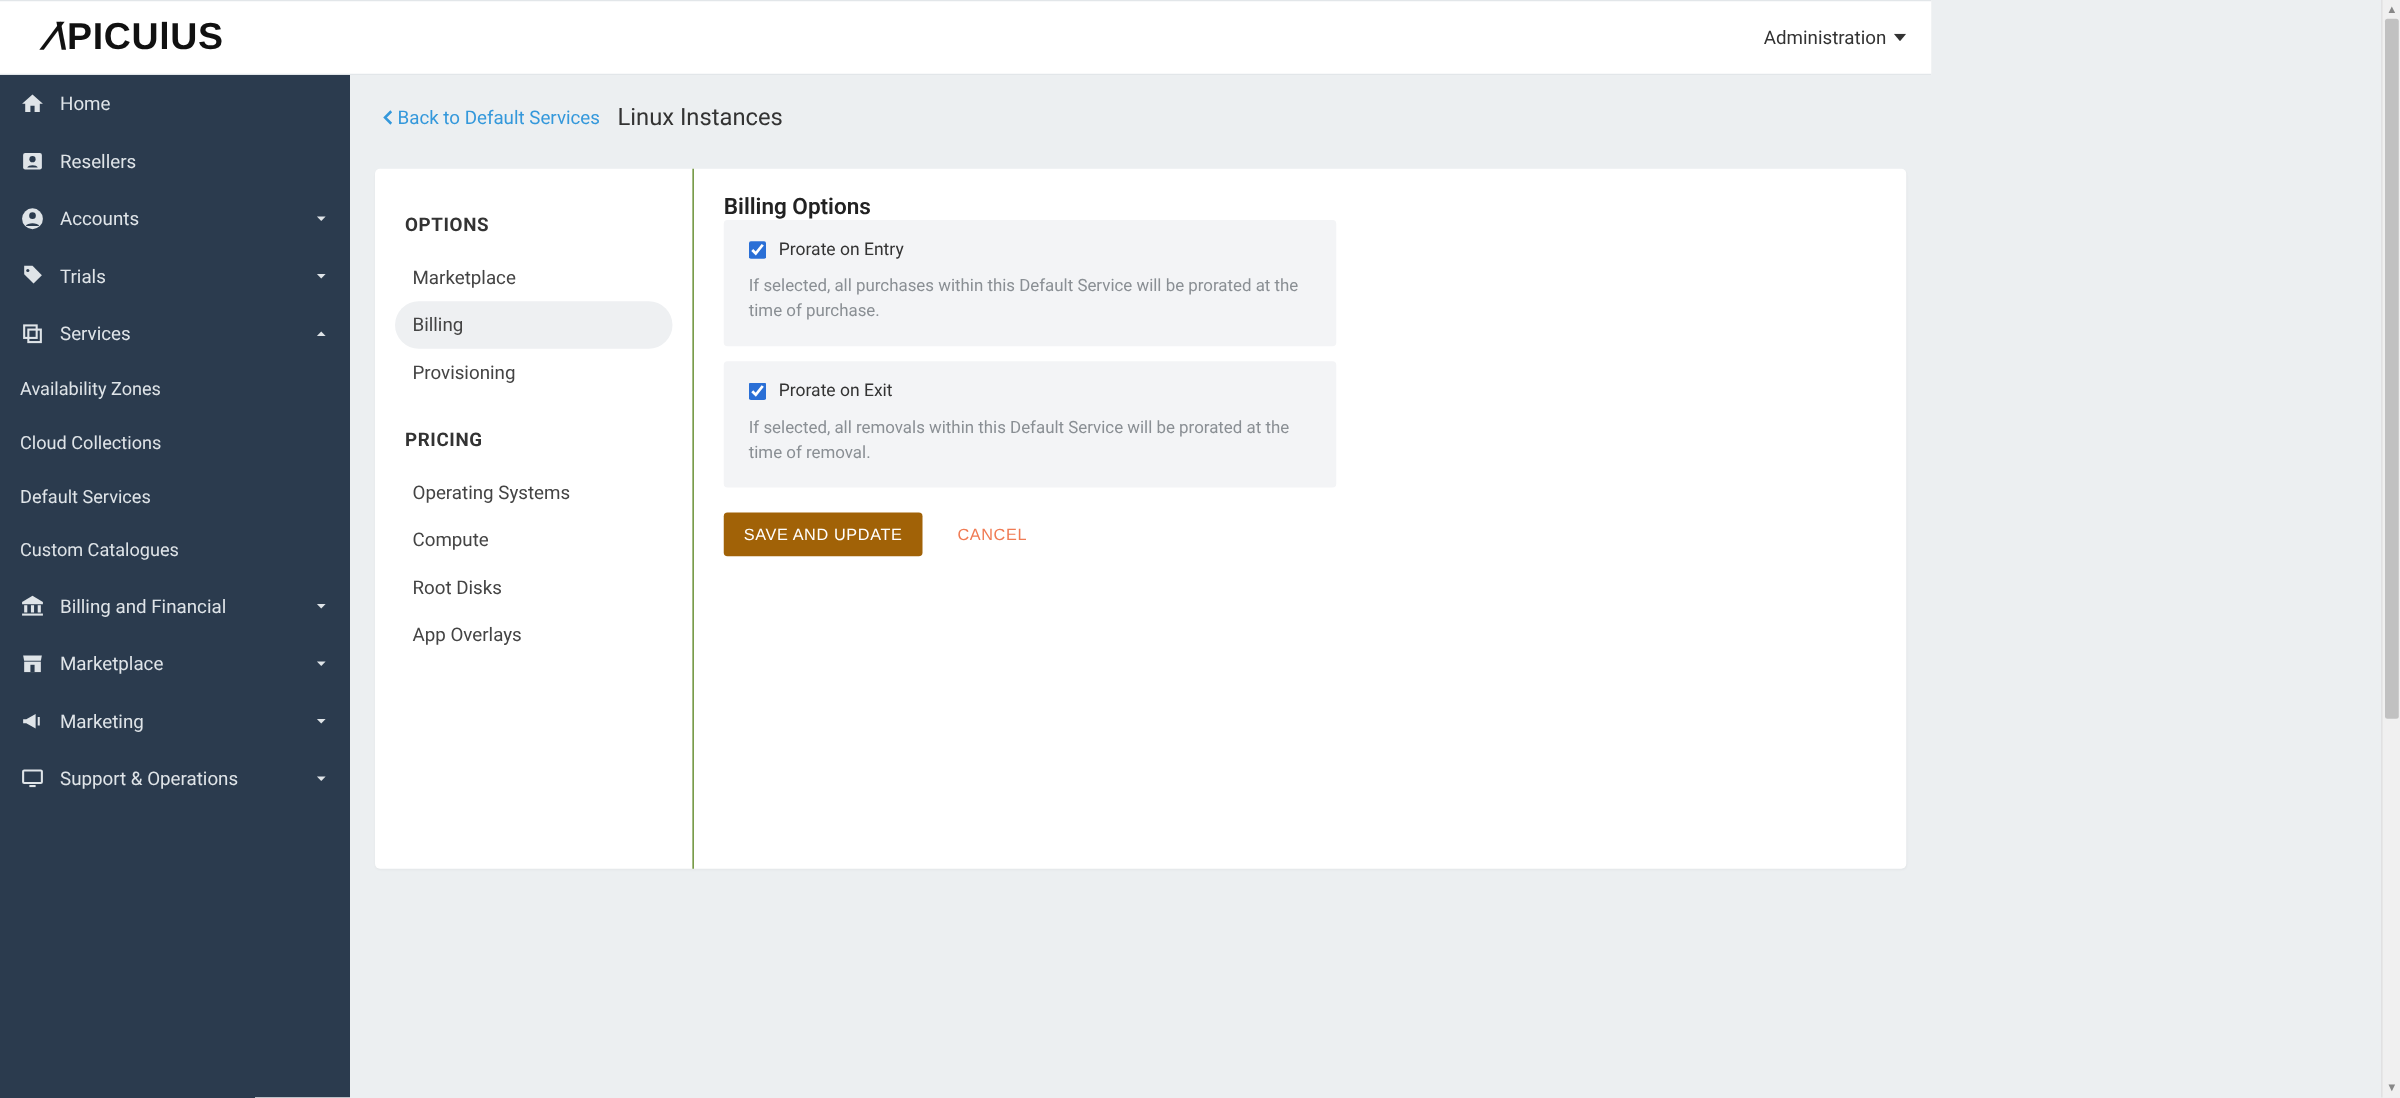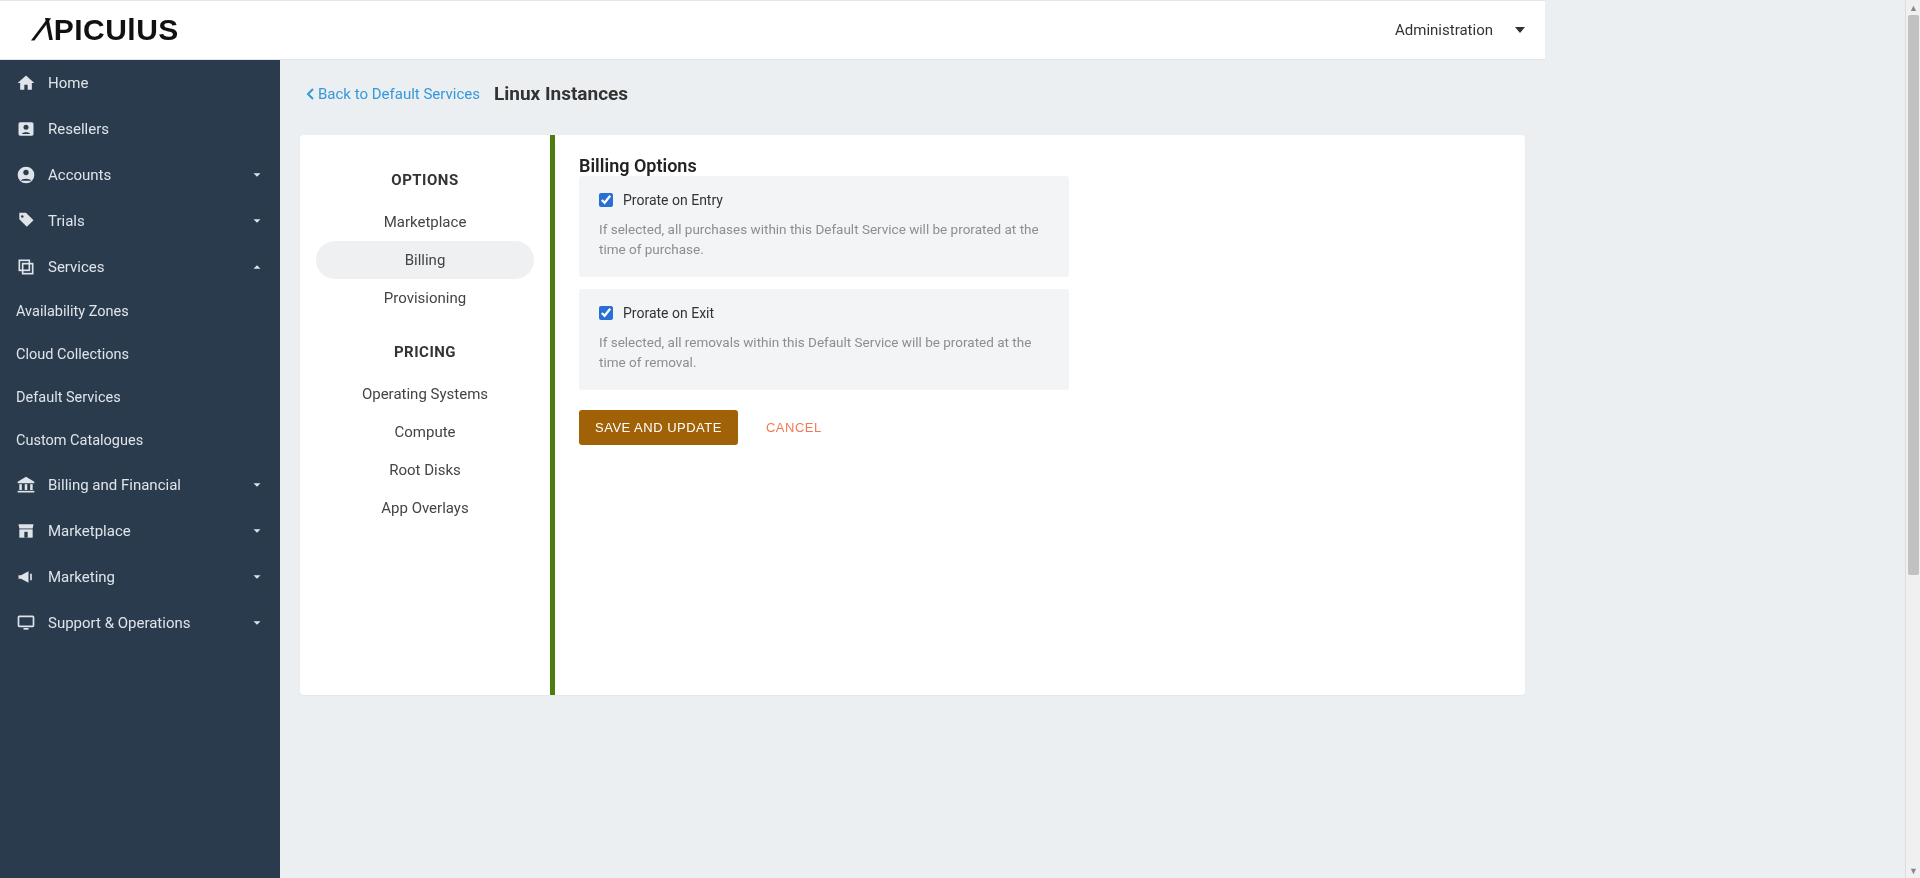--- a/index.html
+++ b/index.html
@@ -7,37 +7,37 @@
 .app { display: flex; flex-direction: column; height: 878px; width: 1545px; background: #eceff1; margin-right: 15px; }
 .scrollbar-global { position: fixed; right: 0; top: 0; width: 15px; height: 100%; background: #f0f0f0; border-left: 1px solid #ddd; }
 .scrollbar-up, .scrollbar-down { position: absolute; left: 0; width: 15px; height: 15px; display: flex; align-items: center; justify-content: center; color: #888; font-size: 9px; }
 .scrollbar-up { top: 0; }
 .scrollbar-down { bottom: 0; }
 .scrollbar-thumb { position: absolute; left: 2px; top: 15px; width: 11px; height: 560px; background: #c1c1c1; border-radius: 2px; }
 
 .topbar { height: 60px; background: #fff; border-top: 1px solid #e2e6e9; border-bottom: 1px solid #e2e6e9; display: flex; align-items: center; justify-content: space-between; padding: 0 20px 0 36px; }
 .logo { font-weight: 900; font-size: 30px; letter-spacing: 0.5px; color: #111; font-family: Arial, sans-serif; }
 .logo-slash { display:inline-block; transform: skewX(-20deg); font-style: italic; }
-.admin-drop { color: #333; font-size: 15px; cursor: pointer; display: flex; align-items: center; gap: 22px; }
+.admin-drop { color: #333; font-size: 15px; cursor: pointer; display: flex; align-items: center; gap: 6px; }
 
 .layout { display: flex; flex: 1; min-height: 0; }
 .sidebar { width: 280px; background: #2b3b4e; color: #dfe4e8; overflow-y: auto; }
 .side-item { display: flex; align-items: center; padding: 13px 16px; font-size: 15px; cursor: pointer; gap: 12px; }
 .side-item.sub { font-size: 14.5px; }
 .side-icon { width: 20px; height: 20px; flex-shrink: 0; fill: #dfe4e8; }
 .side-label { flex: 1; }
 .side-caret { fill: #dfe4e8; width: 14px; height: 14px; }
 
 .main { flex: 1; display: flex; flex-direction: column; }
 .breadcrumb-bar { padding: 22px 26px 30px 26px; display: flex; align-items: center; gap: 14px; }
 .back-link { color: #3498db; font-size: 15px; cursor: pointer; display: flex; align-items: center; gap: 4px; }
-.page-title { font-size: 19px; color: #333; font-weight: 700; }
+.page-title { font-size: 19px; color: #333; font-weight: 400; }
 
 .panel { background: #fff; margin: 0 20px 20px 20px; border-radius: 4px; display: flex; min-height: 560px; box-shadow: 0 1px 2px rgba(0,0,0,0.04); }
-.panel-left { width: 255px; border-right: 5px solid #4d7c0f; padding: 30px 24px; text-align: center; }
+.panel-left { width: 255px; border-right: 1px solid #4d7c0f; padding: 30px 24px; }
 .section-title { font-size: 15px; font-weight: 700; letter-spacing: 0.5px; color: #333; margin-bottom: 14px; margin-top: 6px; }
 .section-title.mt { margin-top: 26px; }
 .opt-item { font-size: 15px; color: #444; padding: 10px 14px; margin-left: -8px; margin-right: -8px; cursor: pointer; border-radius: 20px; }
 .opt-item.active { background: #eef0f2; }
 
 .panel-right { flex: 1; padding: 20px 24px; }
 .right-title { font-size: 18px; font-weight: 600; color: #222; }
 .option-box { background: #f3f4f6; border-radius: 3px; padding: 16px 20px 18px 20px; margin-bottom: 12px; max-width: 490px; }
 .check-row { display: flex; align-items: center; gap: 10px; }
 .check-row input { width: 14px; height: 14px; accent-color: #2a6fd6; }

